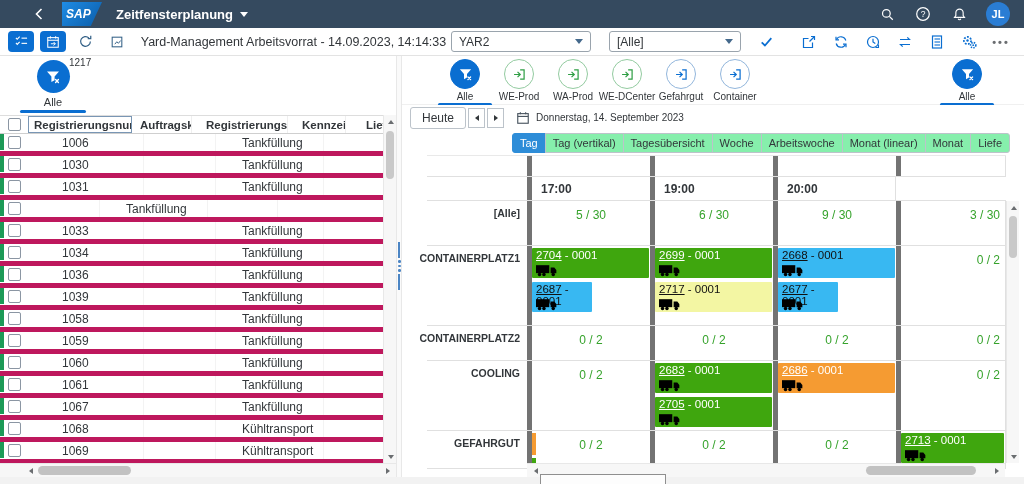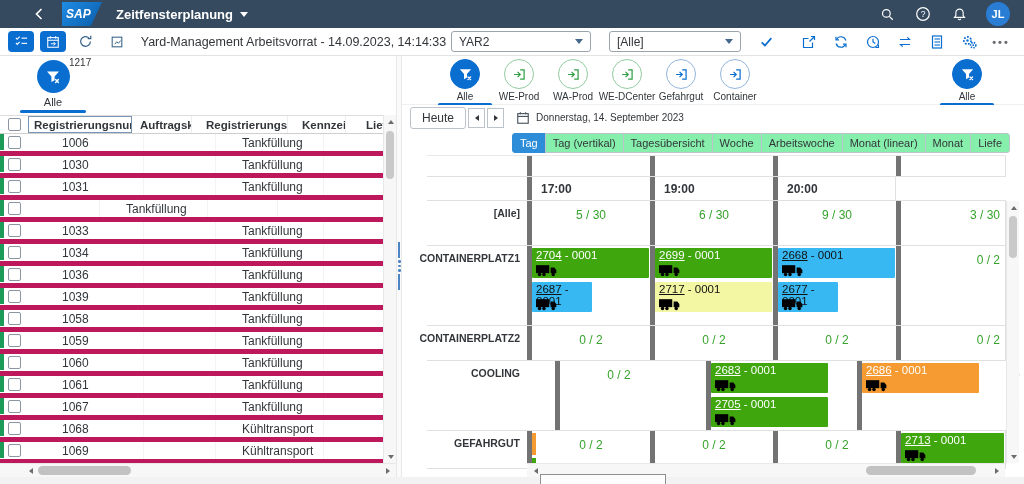--- a/index.html
+++ b/index.html
@@ -677,21 +677,21 @@
                 <div class="tcell">
                   <div class="count">0 / 2</div>
                 </div>
                 <div class="tcell">
                   <div class="count">0 / 2</div>
                 </div>
                 <div class="tcell">
                   <div class="count rightal">0 / 2</div>
                 </div>
               </div>
-              <div class="cal-row" style="height: 70px; gap: 28px;">
+              <div class="cal-row" style="height: 70px;">
                 <div class="labelcell">COOLING</div>
                 <div class="tcell">
                   <div class="count">0 / 2</div>
                 </div>
                 <div class="tcell">
                   <div class="appt green" style="top: 2px; width: calc(100% - 1px);"><span class="id">2683</span><span> - 0001</span><svg class="truck" width="23" height="13" viewBox="0 0 26 14">
                       <rect x="0" y="1" width="15" height="9" fill="#000"></rect>
                       <path d="M16.5 3.5h4.2l2.3 3v3.5h-6.5z" fill="#000"></path>
                       <circle cx="4" cy="11.6" r="2" fill="#000"></circle>
                       <circle cx="9" cy="11.6" r="2" fill="#000"></circle>

